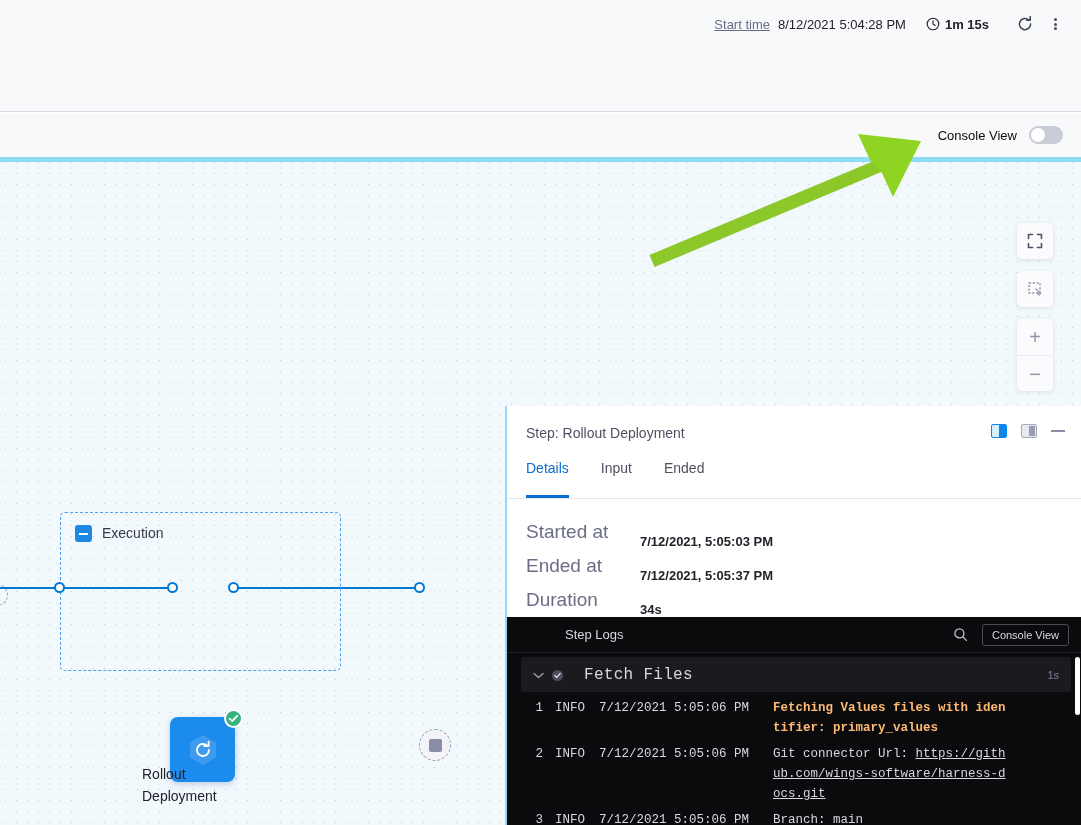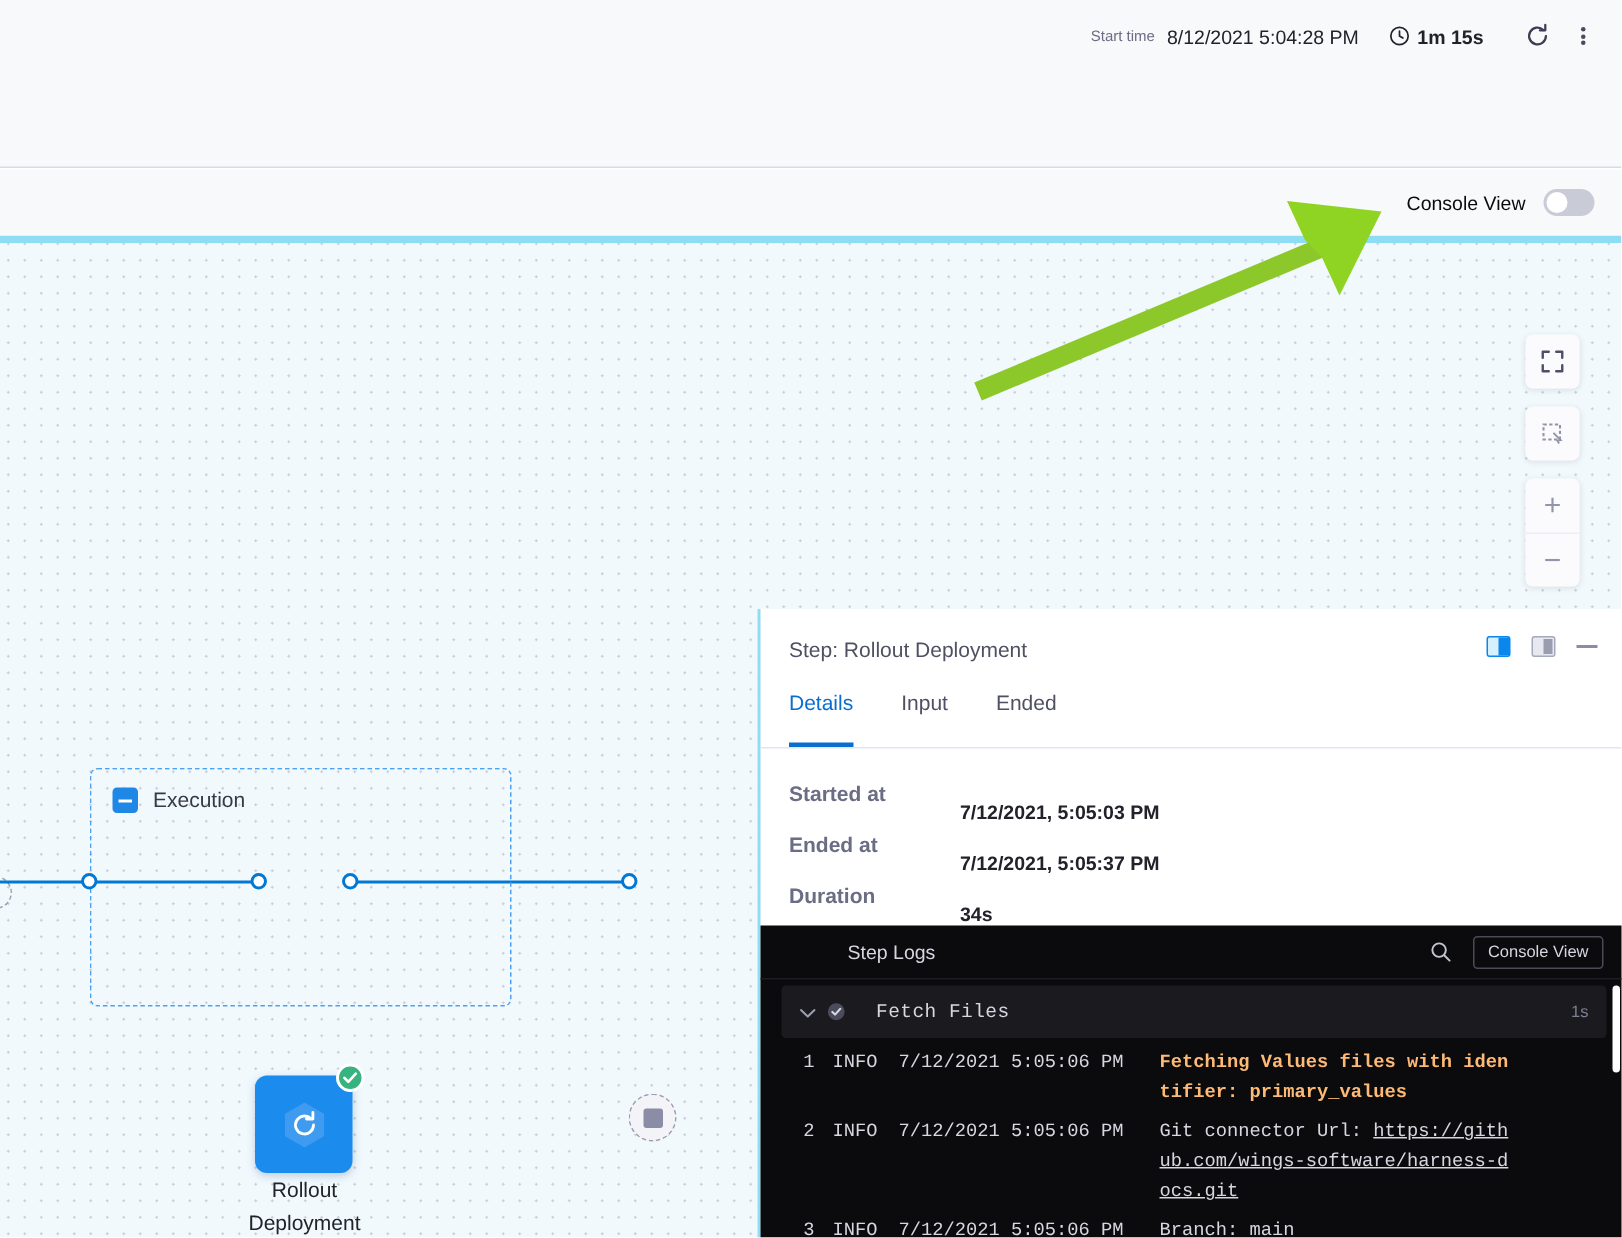--- a/index.html
+++ b/index.html
@@ -13,21 +13,21 @@
 
   
   .top-band {
     position: absolute; left: 0; top: 0; width: 1081px; height: 112px;
     background: #f8f9fb; border-bottom: 1px solid #d9dae5;
   }
   .top-meta {
     position: absolute; right: 12px; top: 8px; height: 32px;
     display: flex; align-items: center; gap: 0px;
   }
-  .start-label { font-size: 10px; color: #6b6d85; margin-right: 8px; }
+  .start-label { font-size: 13px; color: #6b6d85; margin-right: 8px; text-decoration: underline; }
   .start-value { font-size: 13px; color: #22222a; font-weight: 400; }
   .clock-wrap { display: flex; align-items: center; gap: 5px; margin-left: 20px; }
   .clock-icon { width: 14px; height: 14px; display: block; }
   .dur-value { font-size: 13px; color: #22222a; font-weight: 700; }
   .icon-btn {
     width: 28px; height: 28px; display: flex; align-items: center; justify-content: center;
     cursor: pointer; background: transparent; border: none;
   }
   .refresh-btn { margin-left: 22px; }
   .kebab-btn { margin-left: 2px; }
@@ -99,22 +99,22 @@
     box-shadow: 0 2px 6px rgba(30,80,140,0.25);
     display: flex; align-items: center; justify-content: center; cursor: pointer;
   }
   .node-hex { width: 34px; height: 34px; }
   .node-badge {
     position: absolute; right: -8px; top: -8px; width: 19px; height: 19px;
     border-radius: 50%; background: #36b37e; border: 2px solid #ffffff;
     display: flex; align-items: center; justify-content: center;
   }
   .node-label {
-    position: absolute; left: 142px; top: 625px; width: 122px;
-    text-align: center; font-size: 14px; color: #22222a; line-height: 22px;
+    position: absolute; left: 142px; top: 606px; width: 122px;
+    text-align: left; font-size: 14px; color: #22222a; line-height: 22px;
   }
   .port {
     position: absolute; width: 11px; height: 11px; border-radius: 50%;
     background: #ffffff; border: 2px solid #0278d5;
   }
   .endnode {
     position: absolute; left: 419px; top: 572px; width: 32px; height: 32px;
     border-radius: 50%; background: #f3f3f8; border: 1.5px dashed #9b9fb5;
     display: flex; align-items: center; justify-content: center; cursor: pointer;
   }
@@ -142,21 +142,21 @@
   .layout-ico.off i { margin-left: auto; width: 6px; background: #9a9cb0; }
   .minimize { width: 14px; height: 2px; background: #8a8da5; cursor: pointer; }
   .sp-tabs {
     position: relative; height: 39px; padding-left: 19px;
     display: flex; gap: 32px; border-bottom: 1px solid #e4e5ef;
   }
   .sp-tab { font-size: 14px; color: #4f5162; cursor: pointer; padding-bottom: 10px; }
   .sp-tab.active { color: #0a6ed1; border-bottom: 3px solid #0a6ed1; font-weight: 400; }
   .sp-details { padding: 22px 0 0 19px; }
   .det-row { display: flex; margin-bottom: 6px; }
-  .det-k { width: 114px; font-size: 14px; font-weight: 700; color: #6b6d85; }
+  .det-k { width: 114px; font-size: 19px; font-weight: 400; color: #6b6d85; }
   .det-v { font-size: 13px; font-weight: 700; color: #22222a; margin-top: 13px; }
 
   
   .logs {
     position: absolute; left: 0; top: 211px; width: 576px; height: 208px;
     background: #0b0b0d;
   }
   .logs-bar {
     height: 36px; display: flex; align-items: center; padding: 0 14px 0 14px;
     border-bottom: 1px solid #1d1d22;
@@ -167,21 +167,21 @@
     font-size: 11px; color: #d6d7e0; border: 1px solid #4a4b57;
     border-radius: 3px; padding: 4px 9px; cursor: pointer; background: transparent;
   }
   .logs-body { position: relative; height: 172px; overflow: hidden; }
   .log-group {
     height: 35px; margin: 4px 12px 0 14px; background: #1a1a1f; border-radius: 3px;
     display: flex; align-items: center; padding: 0 12px; cursor: pointer;
   }
   .lg-chev { color: #9b9db0; font-size: 12px; width: 18px; }
   .lg-check { width: 13px; height: 13px; margin-right: 20px; }
-  .lg-name { font-family: "Liberation Mono", monospace; font-size: 13px; color: #d6d7e0; letter-spacing: .3px; }
+  .lg-name { font-family: "Liberation Mono", monospace; font-size: 16px; color: #d6d7e0; letter-spacing: .3px; }
   .lg-time { margin-left: auto; font-size: 11px; color: #7e8094; }
   .log-lines { padding: 6px 12px 0 14px; font-family: "Liberation Mono", monospace; font-size: 12.5px; }
   .log-row { display: flex; margin-bottom: 6px; line-height: 20px; }
   .lr-num { width: 22px; text-align: right; color: #d6d7e0; flex: none; }
   .lr-lvl { width: 56px; padding-left: 12px; color: #d6d7e0; flex: none; }
   .lr-ts { width: 174px; color: #d6d7e0; flex: none; }
   .lr-msg { color: #d6d7e0; width: 236px; word-break: break-all; }
   .lr-msg.bold { font-weight: 700; color: #fdba74; }
   .lr-msg a { color: #d6d7e0; text-decoration: underline; }
   .logs-scroll {

